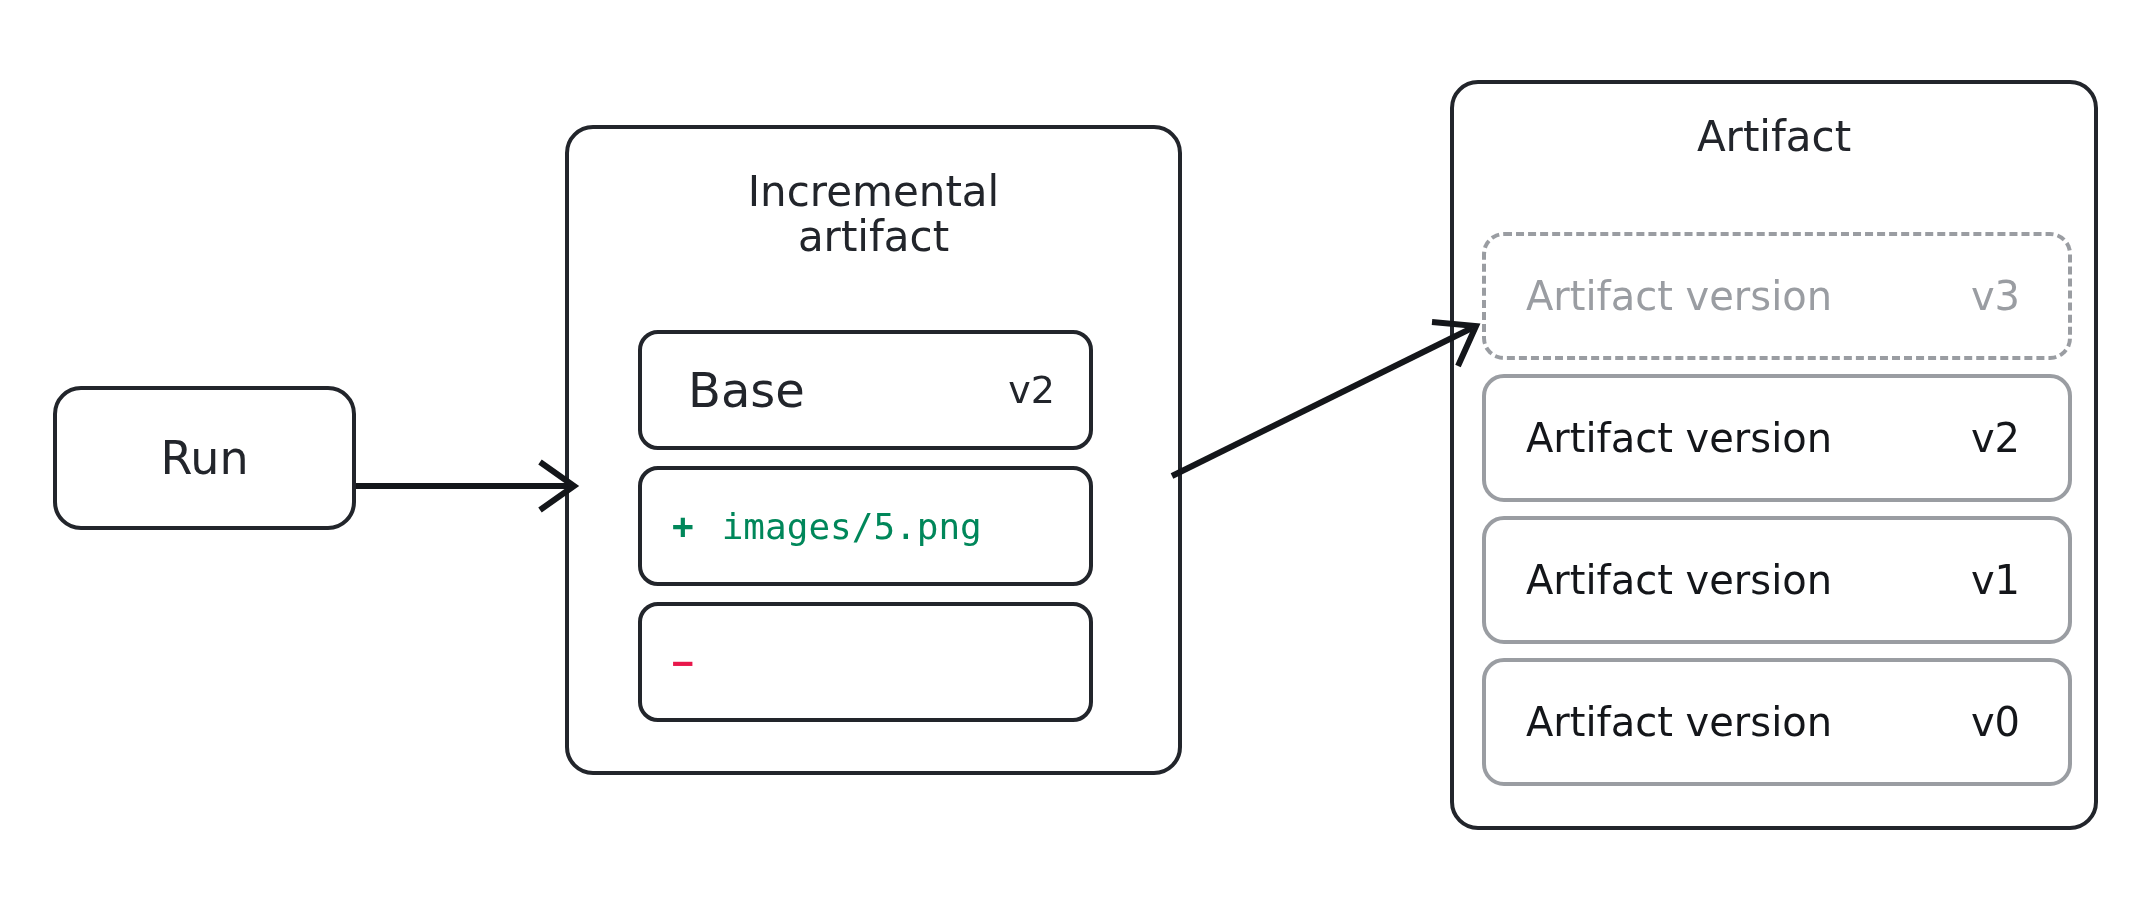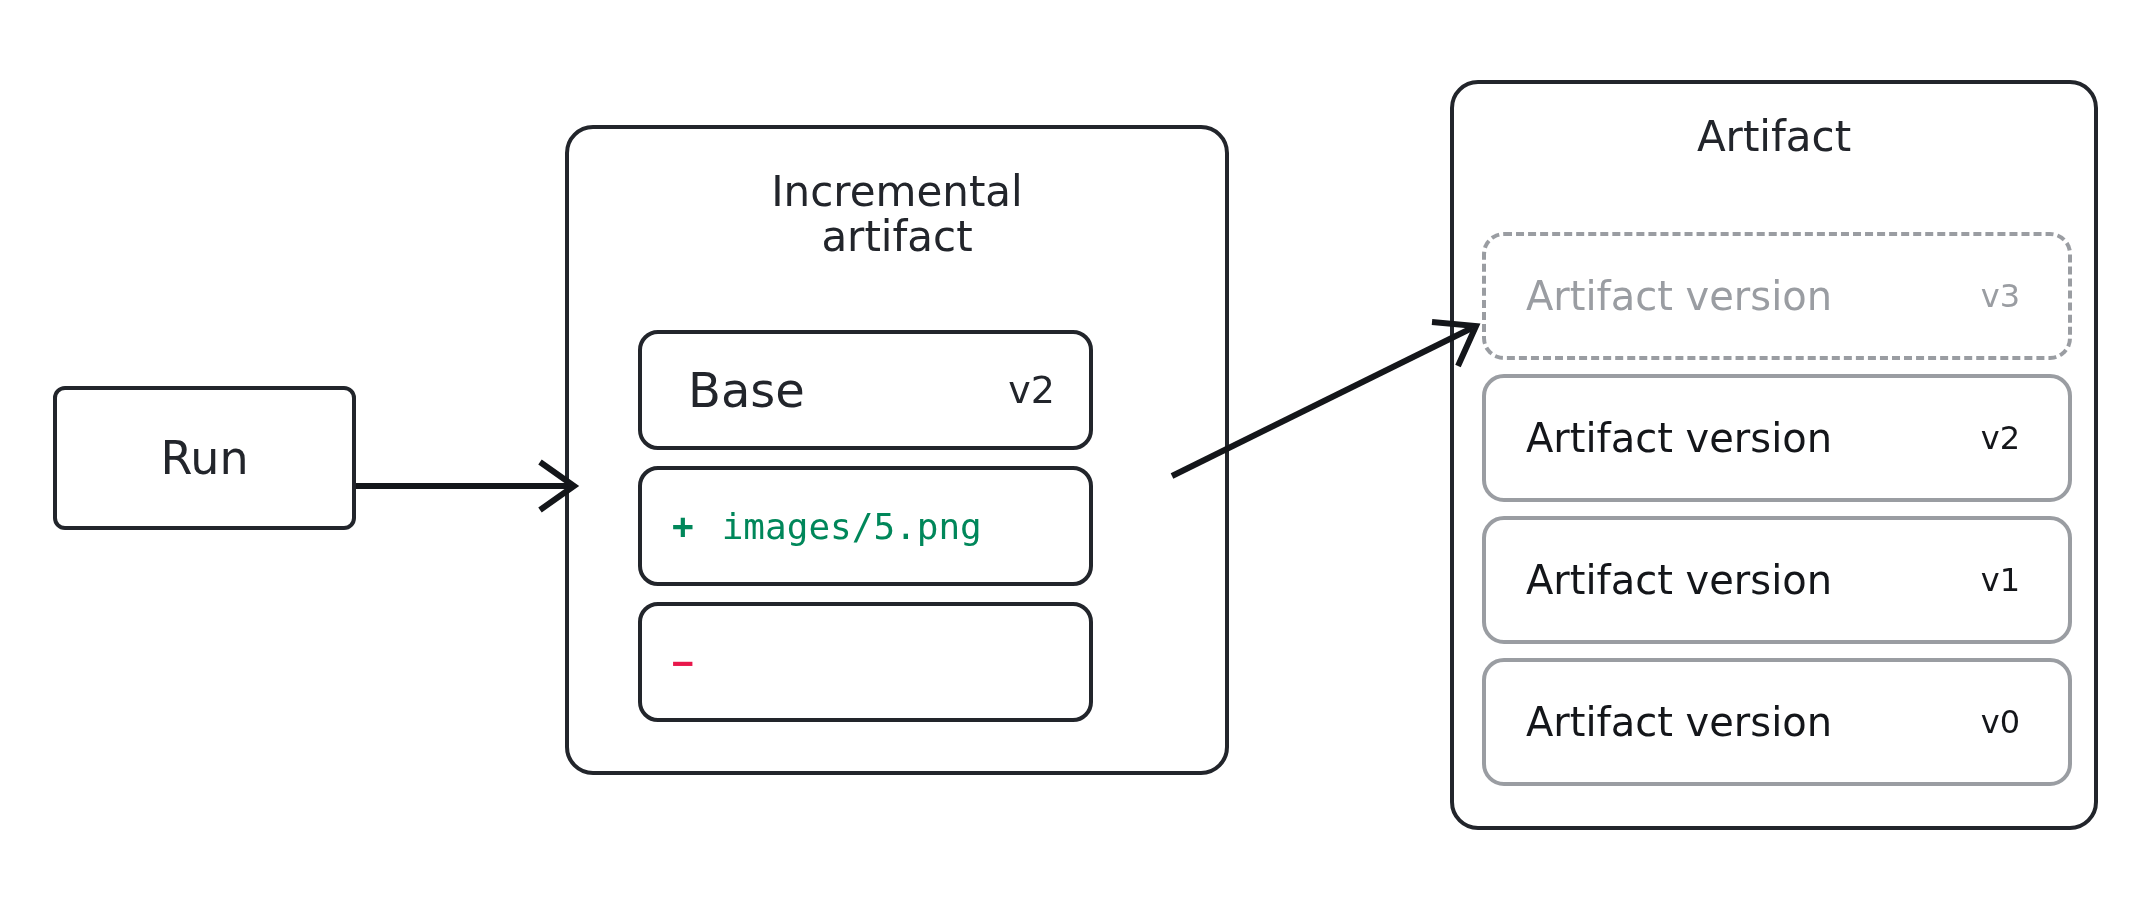--- a/index.html
+++ b/index.html
@@ -27,21 +27,21 @@
     box-sizing: border-box;
     background: #ffffff;
   }
   .panel {
     border: 4px solid #22252b;
     border-radius: 28px;
     padding-left: 15px;
   }
   .run-box {
     border: 4px solid #22252b;
-    border-radius: 12px;
+    border-radius: 28px;
     display: flex;
     align-items: center;
     justify-content: center;
   }
   .run-label {
     font-size: 46px;
     color: #22252b;
     line-height: 1;
   }
   .panel-title {
@@ -104,21 +104,21 @@
   }
   .ver-row.pending {
     border: 4px dashed #9a9da2;
   }
   .ver-row .ver-label {
     font-size: 40px;
     color: #14161a;
     margin-left: 40px;
   }
   .ver-row .ver-num {
-    font-size: 32px;
+    font-size: 40px;
     color: #14161a;
     margin-left: auto;
     margin-right: 48px;
   }
   .ver-row.pending .ver-label,
   .ver-row.pending .ver-num {
     color: #9a9da2;
   }
 
   
@@ -133,21 +133,21 @@
 </style>
 </head>
 <body>
 
 <div id="canvas">
 
   <div class="node run-box" style="left:53px; top:386px; width:303px; height:144px;">
     <span class="run-label">Run</span>
   </div>
 
-  <div class="node panel" style="left:565px; top:125px; width:664px; height:650px;">
+  <div class="node panel" style="left:565px; top:125px; width:617px; height:650px;">
 
     <div class="panel-title" style="top:40px;">Incremental
 artifact</div>
 
     <div class="inc-row" style="left:69px; top:201px; width:455px; height:120px;">
       <span class="row-label">Base</span>
       <span class="row-version">v2</span>
     </div>
 
     <div class="inc-row diff-row" style="left:69px; top:337px; width:455px; height:120px;">

